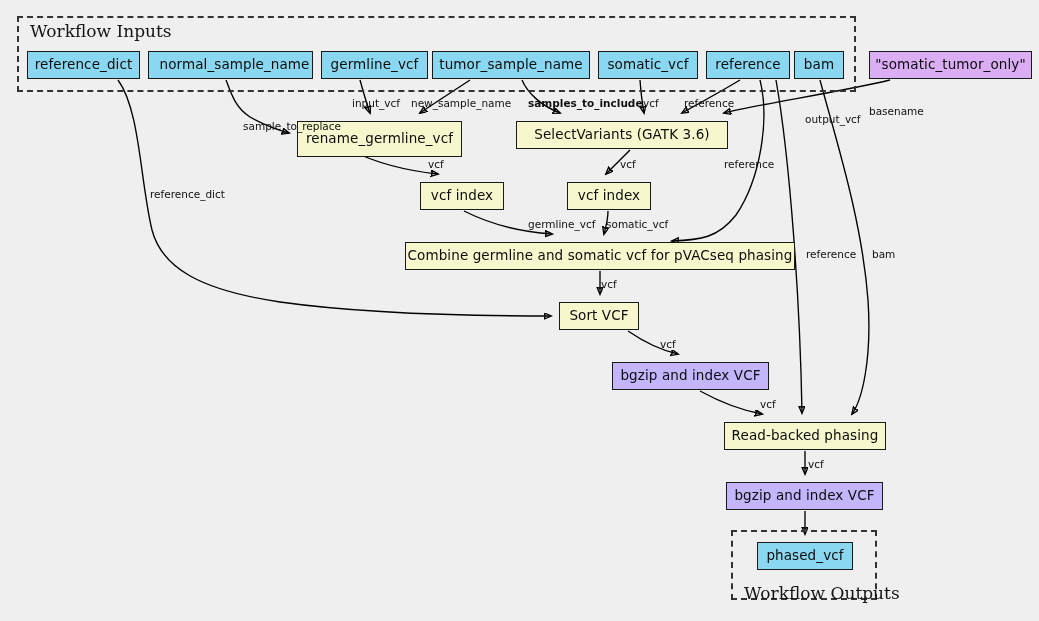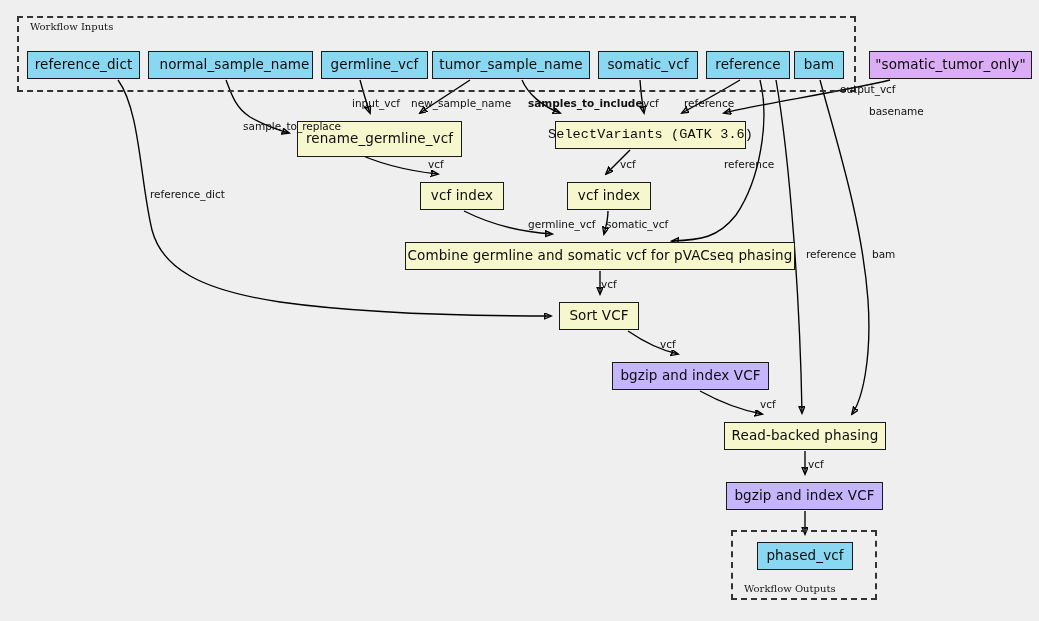--- a/index.html
+++ b/index.html
@@ -41,21 +41,21 @@
 
   .cluster {
     position: absolute;
     box-sizing: border-box;
     border: 2px dashed #333;
     background: transparent;
   }
   .cluster-label {
     position: absolute;
     font-family: "DejaVu Serif", serif;
-    font-size: 10px;
+    font-size: 17px;
     color: #151515;
     white-space: nowrap;
   }
   .elabel {
     position: absolute;
     font-size: 10.5px;
     color: #111;
     white-space: nowrap;
     line-height: 1;
     letter-spacing: 0px;
@@ -105,38 +105,38 @@
   <div id="nodes-layer">
       <div class="node input" style="left: 27px; top: 51px; width: 113px; height: 28px;">reference_dict</div>
       <div class="node input" style="left: 148px; top: 51px; width: 165px; height: 28px; padding-left: 8px;">normal_sample_name</div>
       <div class="node input" style="left: 321px; top: 51px; width: 107px; height: 28px;">germline_vcf</div>
       <div class="node input" style="left: 432px; top: 51px; width: 158px; height: 28px;">tumor_sample_name</div>
       <div class="node input" style="left: 598px; top: 51px; width: 100px; height: 28px;">somatic_vcf</div>
       <div class="node input" style="left: 706px; top: 51px; width: 84px; height: 28px;">reference</div>
       <div class="node input" style="left: 794px; top: 51px; width: 50px; height: 28px;">bam</div>
       <div class="node param" style="left: 869px; top: 51px; width: 163px; height: 28px;">"somatic_tumor_only"</div>
       <div class="node step" style="left: 297px; top: 121px; width: 165px; height: 36px;">rename_germline_vcf</div>
-      <div class="node step" style="left: 555px; top: 121px; width: 191px; height: 28px; font-family: Liberation Mono, monospace;">SelectVariants (GATK 3.6)</div>
+      <div class="node step" style="left: 516px; top: 121px; width: 212px; height: 28px;">SelectVariants (GATK 3.6)</div>
       <div class="node step" style="left: 420px; top: 182px; width: 84px; height: 28px;">vcf index</div>
       <div class="node step" style="left: 567px; top: 182px; width: 84px; height: 28px;">vcf index</div>
       <div class="node step" style="left: 405px; top: 242px; width: 390px; height: 28px;">Combine germline and somatic vcf for pVACseq phasing</div>
       <div class="node step" style="left: 559px; top: 302px; width: 80px; height: 28px;">Sort VCF</div>
       <div class="node tool" style="left: 612px; top: 362px; width: 157px; height: 28px;">bgzip and index VCF</div>
       <div class="node step" style="left: 724px; top: 422px; width: 162px; height: 28px;">Read-backed phasing</div>
       <div class="node tool" style="left: 726px; top: 482px; width: 157px; height: 28px;">bgzip and index VCF</div>
       <div class="node output" style="left: 757px; top: 542px; width: 96px; height: 28px;">phased_vcf</div>
     </div>
   <div id="edge-labels-layer">
       <div class="elabel" style="left: 243px; top: 98px; margin-top: 23px;">sample_to_replace</div>
       <div class="elabel" style="left: 352px; top: 98px;">input_vcf</div>
       <div class="elabel" style="left: 411px; top: 98px;">new_sample_name</div>
       <div class="elabel" style="left: 528px; top: 98px; font-weight: bold;">samples_to_include</div>
       <div class="elabel" style="left: 643px; top: 98px;">vcf</div>
       <div class="elabel" style="left: 684px; top: 98px;">reference</div>
-      <div class="elabel" style="left: 805px; top: 84px; margin-left: 35px;">output_vcf</div>
+      <div class="elabel" style="left: 805px; top: 114px;">output_vcf</div>
       <div class="elabel" style="left: 869px; top: 106px; text-align: center;">basename</div>
       <div class="elabel" style="left: 150px; top: 189px;">reference_dict</div>
       <div class="elabel" style="left: 428px; top: 159px;">vcf</div>
       <div class="elabel" style="left: 620px; top: 159px;">vcf</div>
       <div class="elabel" style="left: 724px; top: 159px;">reference</div>
       <div class="elabel" style="left: 528px; top: 219px;">germline_vcf</div>
       <div class="elabel" style="left: 606px; top: 219px;">somatic_vcf</div>
       <div class="elabel" style="left: 806px; top: 249px;">reference</div>
       <div class="elabel" style="left: 872px; top: 249px;">bam</div>
       <div class="elabel" style="left: 601px; top: 279px;">vcf</div>

